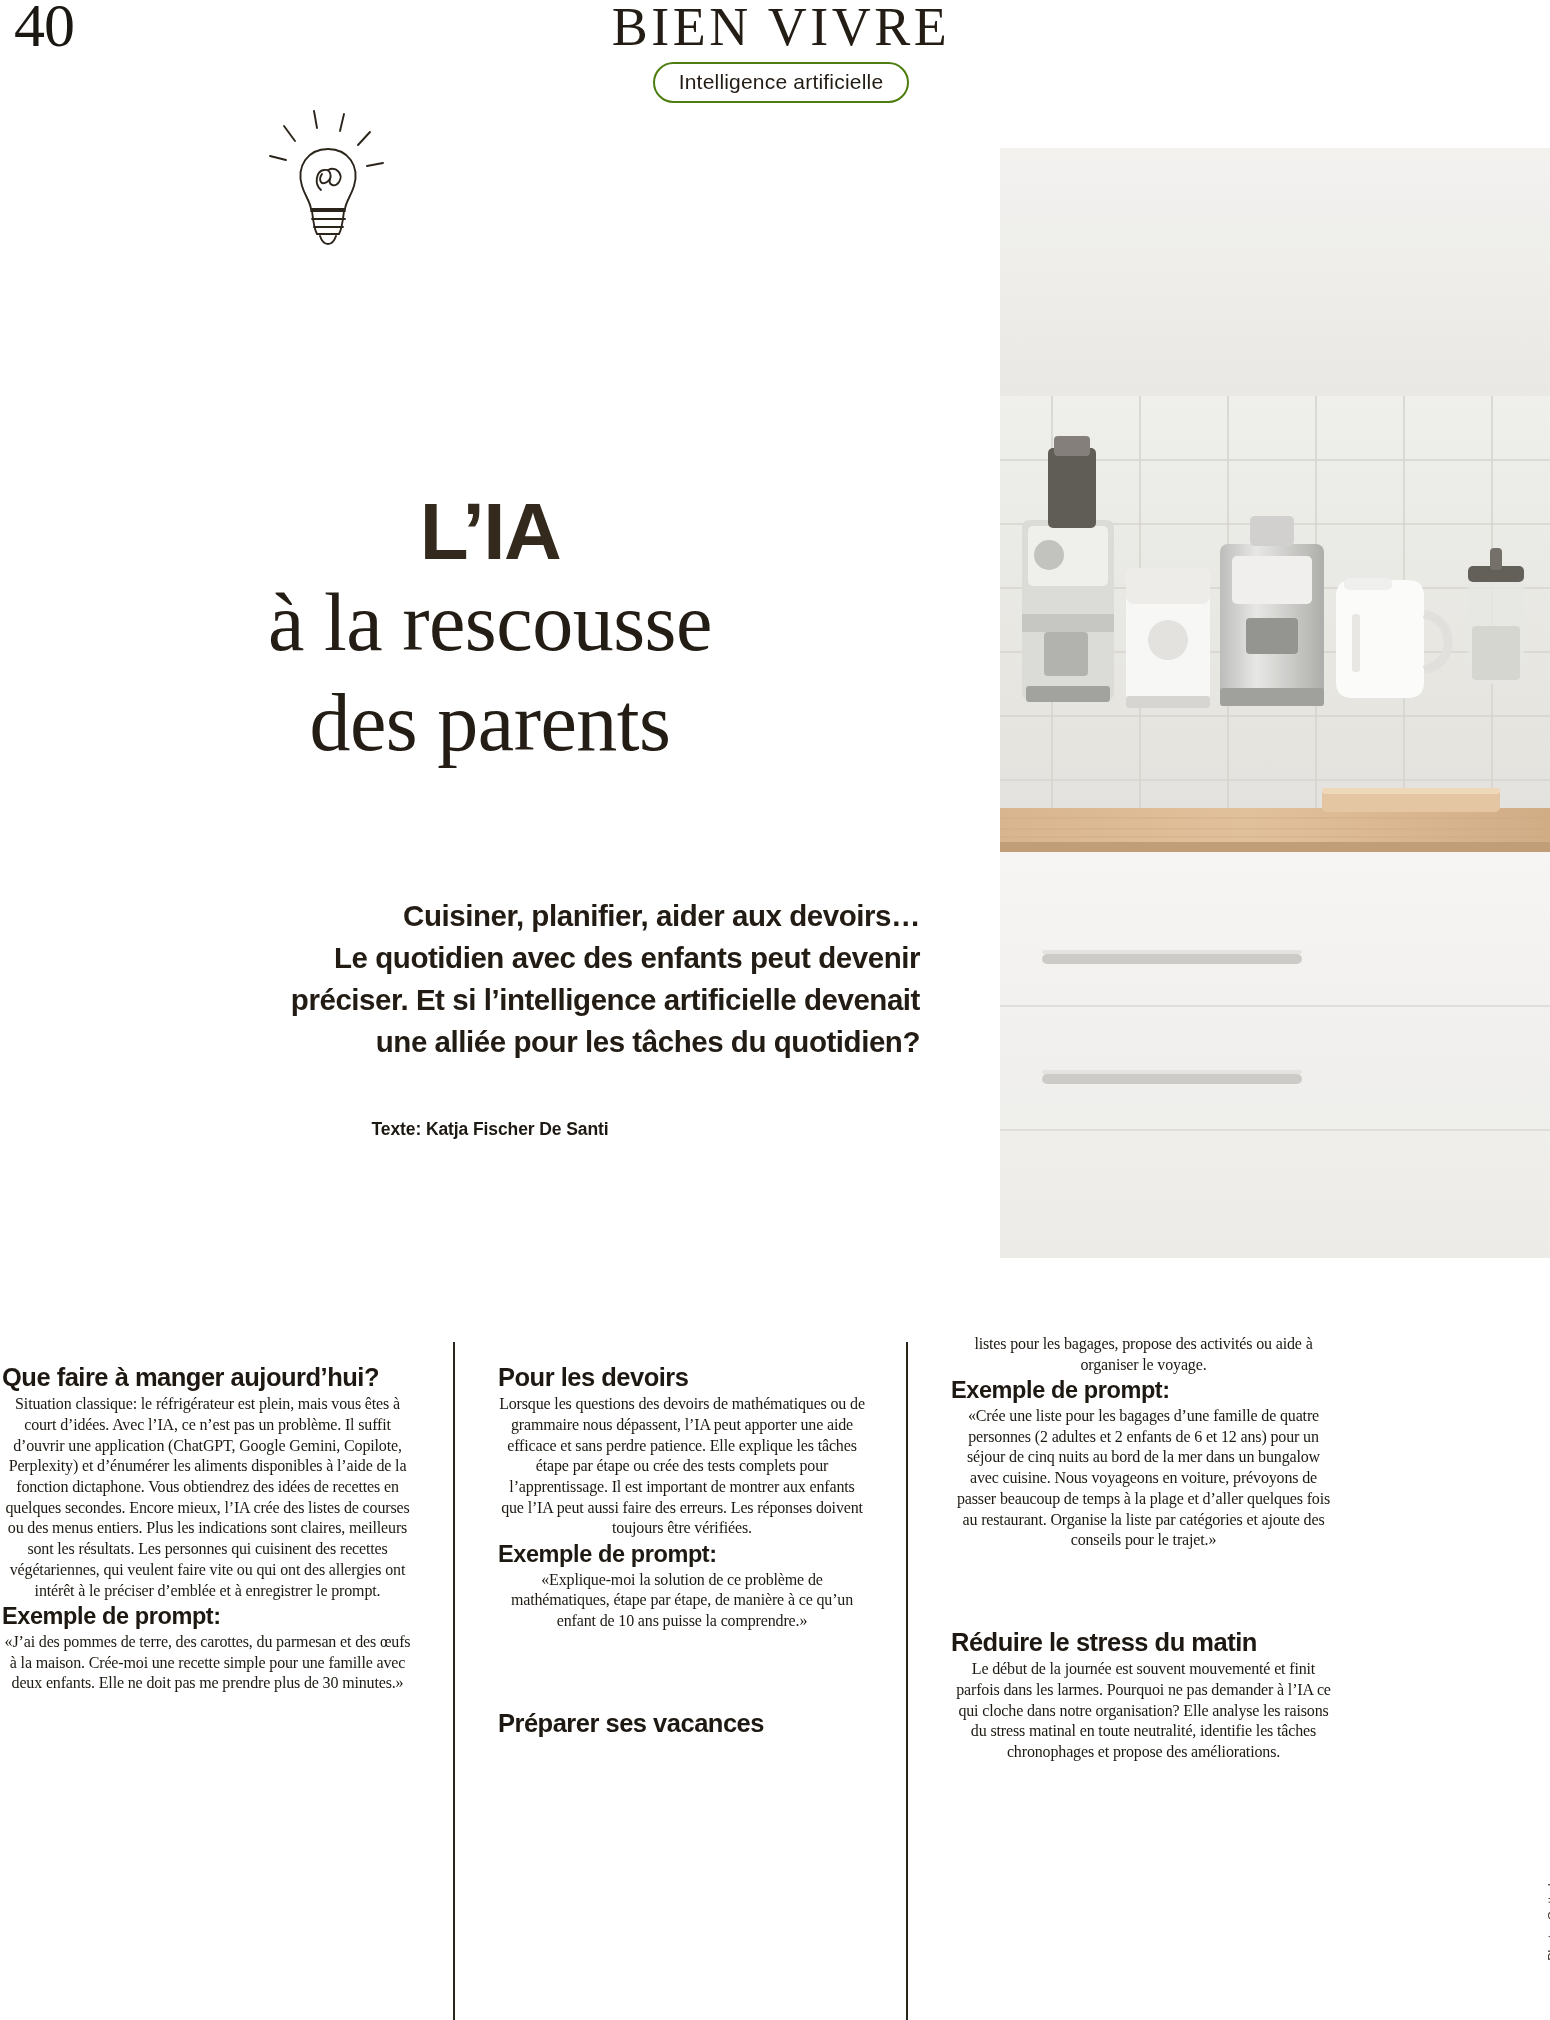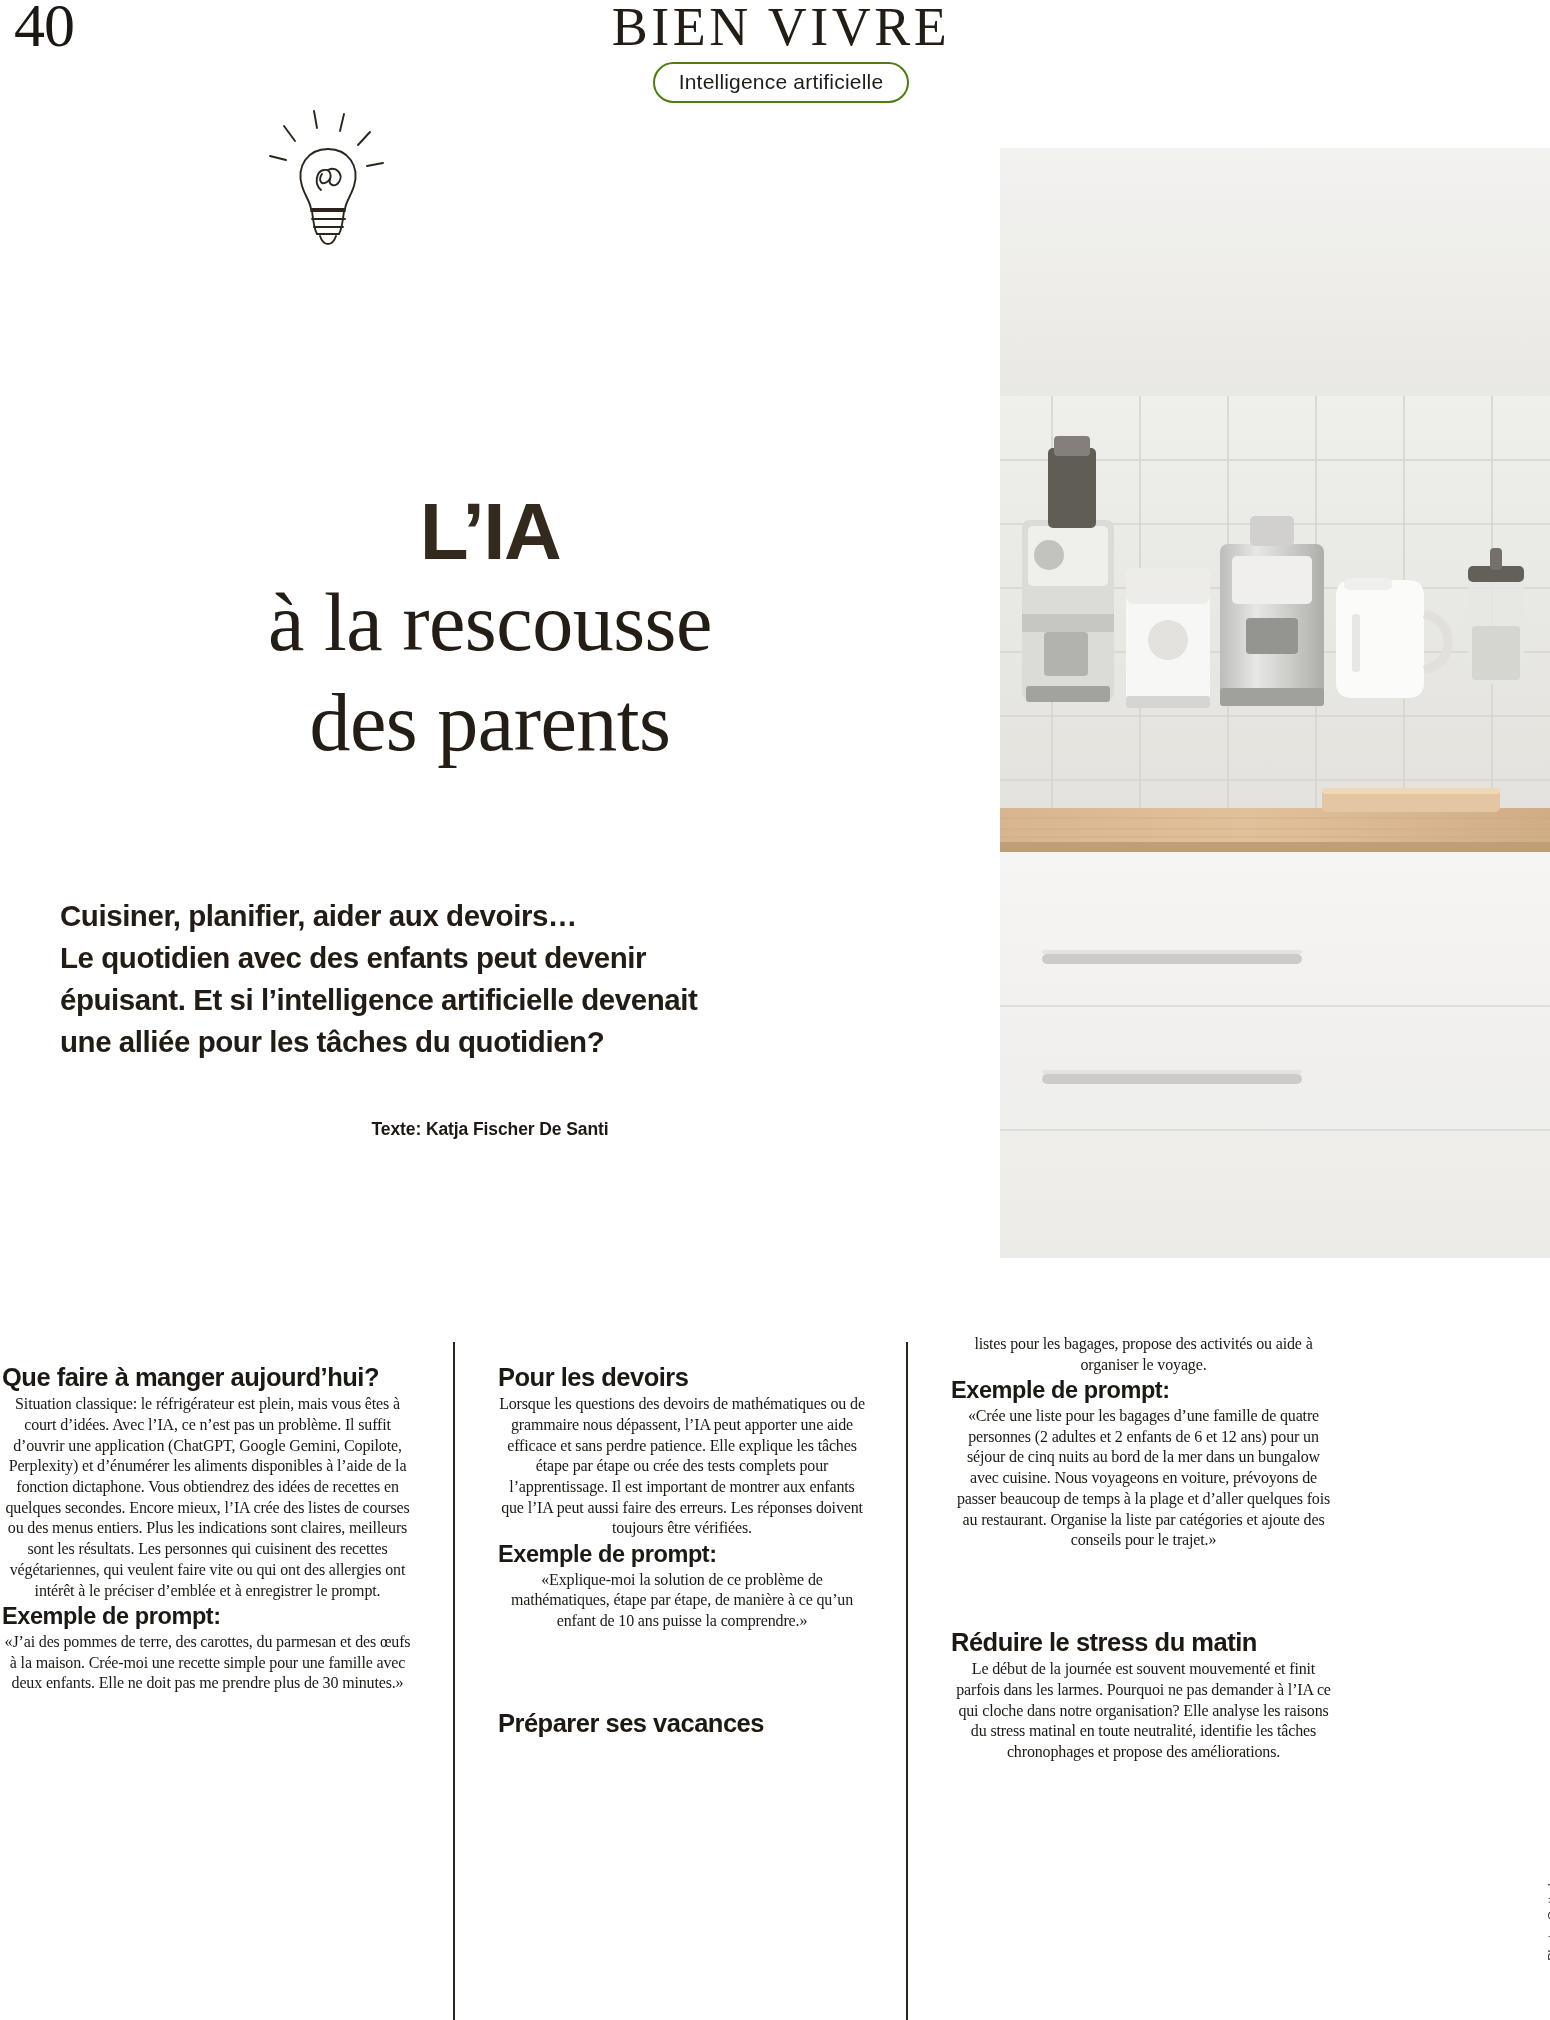--- a/index.html
+++ b/index.html
@@ -95,21 +95,21 @@
     color: #241d15;
     margin-top: 8px;
   }
 
   
   .deck {
     position: absolute;
     left: 60px;
     top: 895px;
     width: 860px;
-    text-align: left;
+    text-align: right;
     font-family: "Liberation Sans", "DejaVu Sans", sans-serif;
     font-weight: 700;
     font-size: 29.5px;
     line-height: 1.42;
     letter-spacing: -0.45px;
     color: #221c15;
   }
 
   
   .byline {
@@ -245,21 +245,21 @@
 
 <div class="headline-block">
   <div class="headline-kicker">L’IA</div>
   <div class="headline-serif">à la rescousse</div>
   <div class="headline-serif">des parents</div>
 </div>
 
 <div class="deck">
   <div>Cuisiner, planifier, aider aux devoirs…</div>
   <div>Le quotidien avec des enfants peut devenir</div>
-  <div>épuisant. Et si l’intelligence artificielle devenait</div>
+  <div>préciser. Et si l’intelligence artificielle devenait</div>
   <div>une alliée pour les tâches du quotidien?</div>
 </div>
 
 <div class="byline">Texte: Katja Fischer De Santi</div>
 
 <div class="photo">
   <svg width="550" height="1110" viewBox="0 0 550 1110">
     <defs>
       <linearGradient id="wallG" x1="0" y1="0" x2="0" y2="1">
         <stop offset="0%" stop-color="#f3f2ef"></stop>

